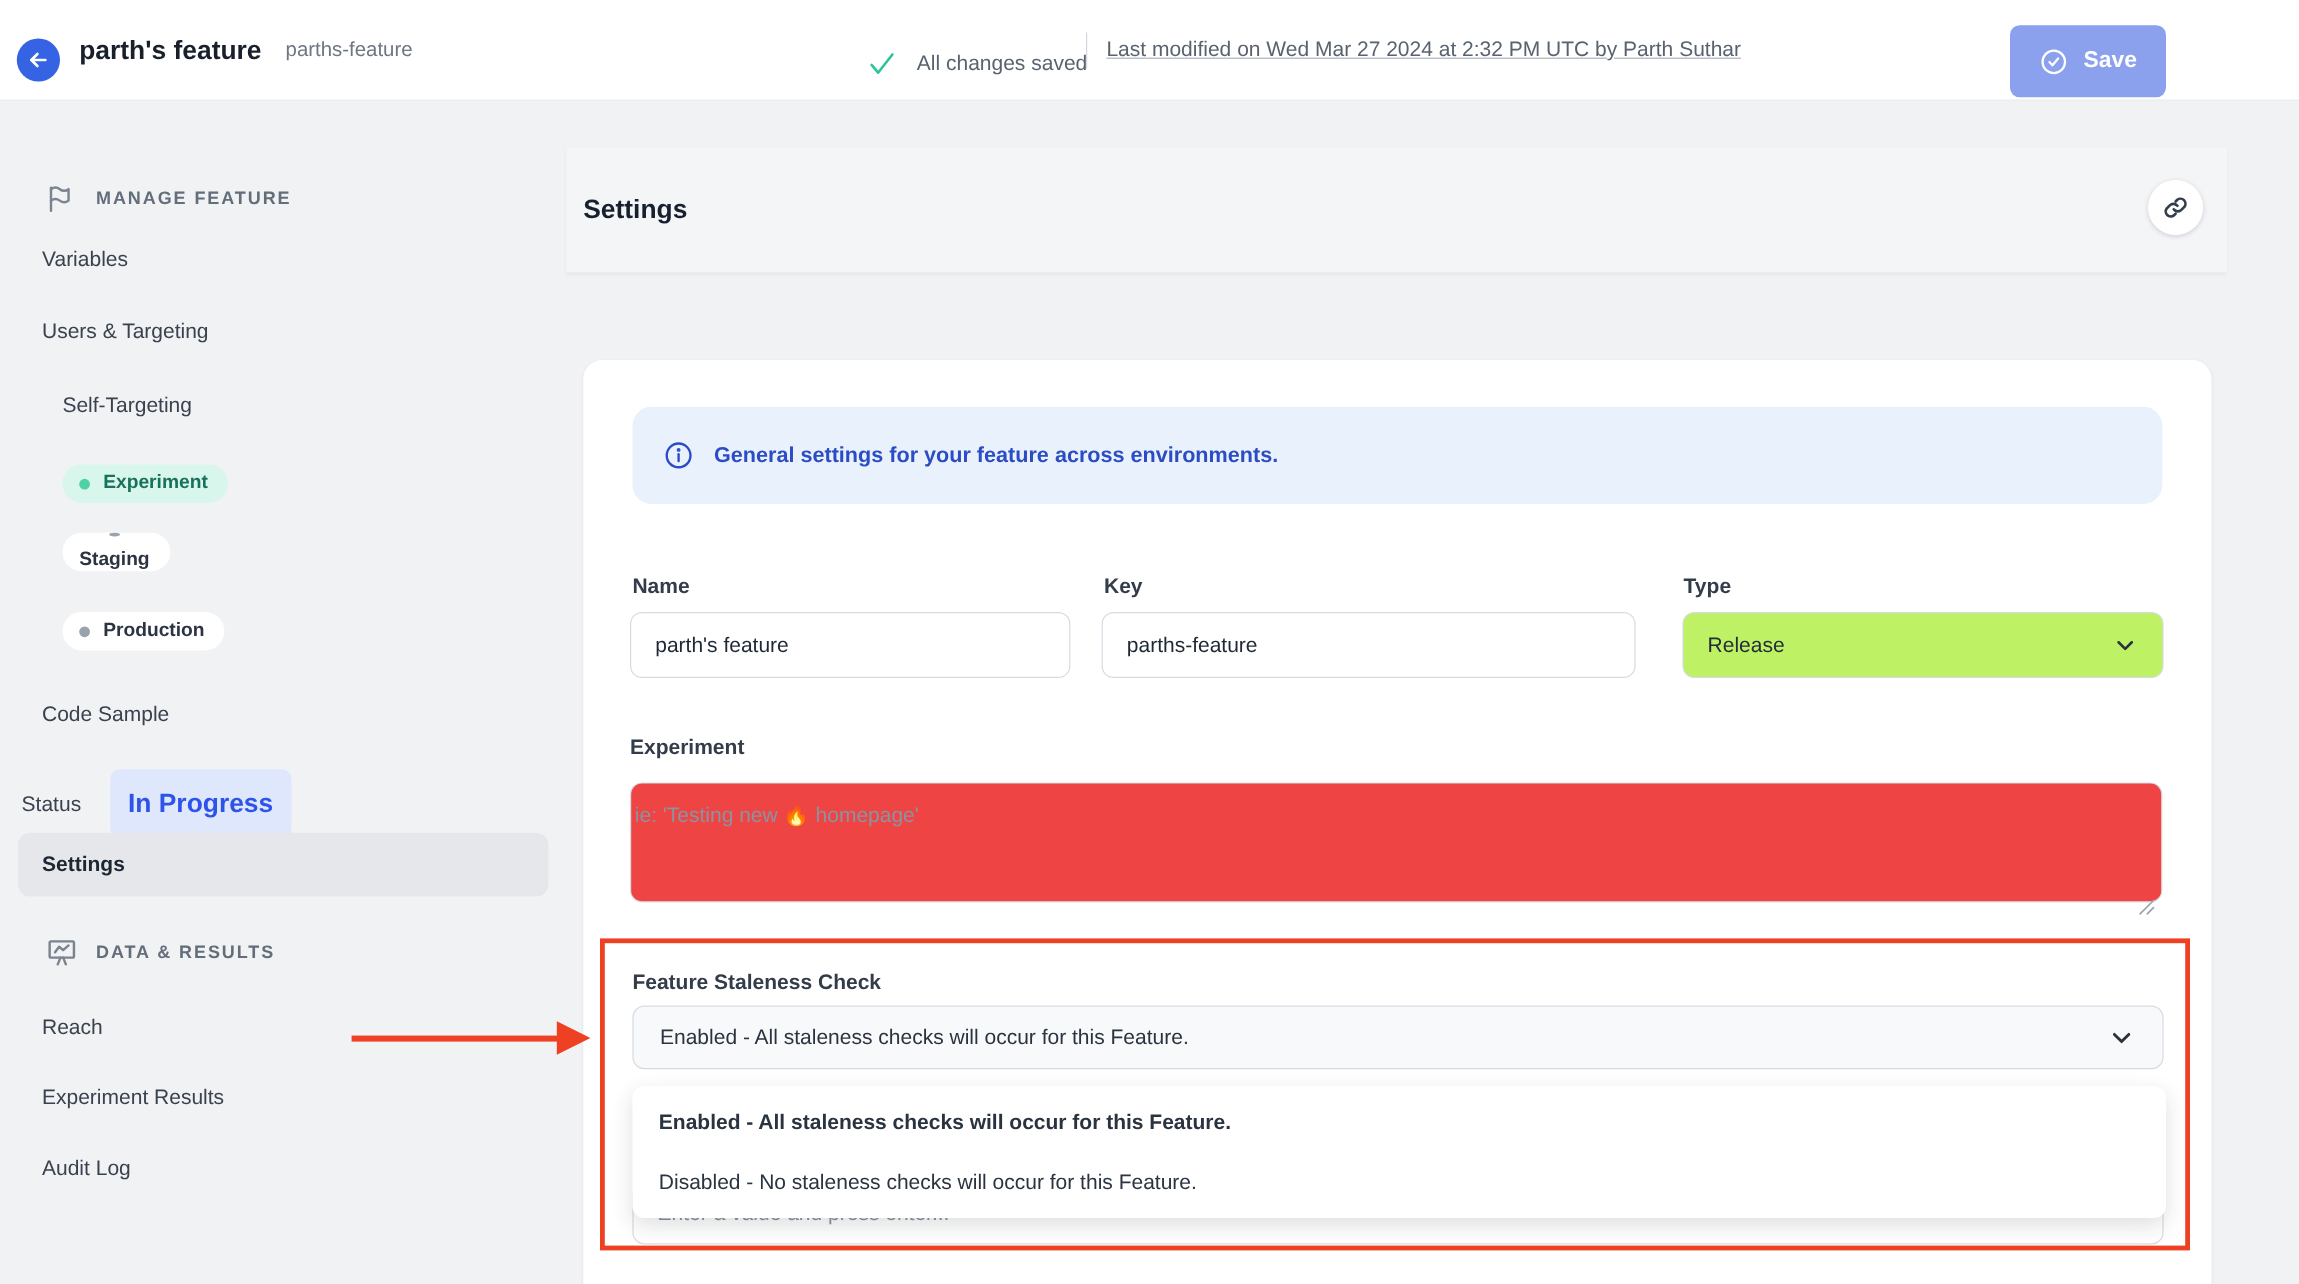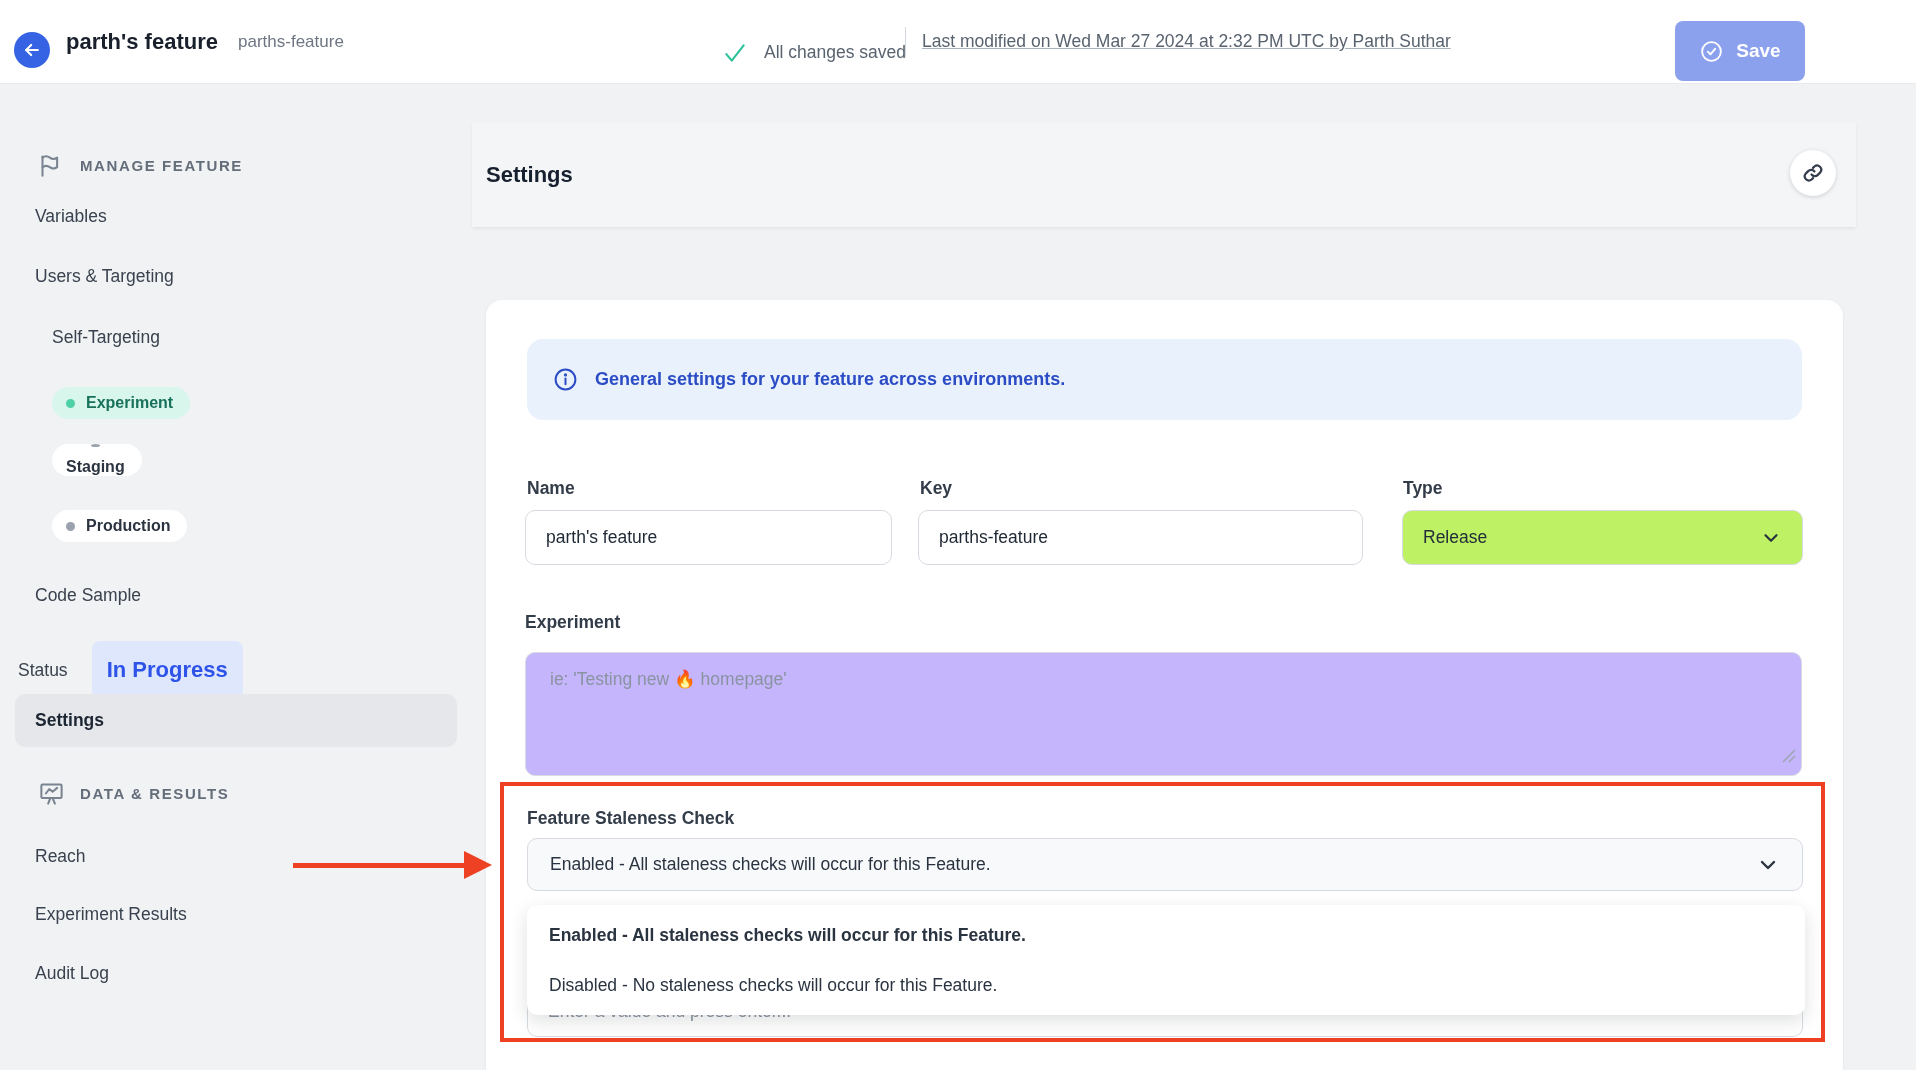--- a/index.html
+++ b/index.html
@@ -34,21 +34,21 @@
 
   .main-card{position:absolute;left:486px;top:300px;width:1357px;height:770px;background:#ffffff;border-radius:16px 16px 0 0;box-shadow:0 1px 3px rgba(25,32,43,0.08);}
 
   .info-banner{position:absolute;left:527px;top:339px;width:1275px;height:81px;background:#e9f1fc;border-radius:16px;display:flex;align-items:center;gap:17px;padding-left:26px;box-sizing:border-box;}
   .info-banner-text{font-size:18px;font-weight:bold;color:#2b4cc4;}
 
   .field-label{position:absolute;font-size:17.5px;font-weight:bold;color:#333c49;}
   .text-input{position:absolute;height:55px;border:1px solid #d7dbe1;border-radius:10px;background:#ffffff;box-sizing:border-box;font-family:"Liberation Sans",sans-serif;font-size:17.5px;color:#1f2835;padding:0 20px;outline:none;}
   .select-box{position:absolute;height:55px;border:1px solid #d7dbe1;border-radius:10px;background:#bef264;box-sizing:border-box;display:flex;align-items:center;padding:0 20px;font-size:17.5px;color:#242d3a;cursor:pointer;}
   .select-box .chev{margin-left:auto;}
-  .desc-area{position:absolute;left:525px;top:652px;width:1277px;height:124px;border:1px solid #d7dbe1;border-radius:10px;background:#c4b5fd;box-sizing:border-box;font-family:"Liberation Sans",sans-serif;font-size:17.5px;color:#1f2835;padding:16px 24px;resize:none;outline:none;}
+  .desc-area{position:absolute;left:525px;top:652px;width:1277px;height:100px;border:1px solid #d7dbe1;border-radius:10px;background:#ef4444;box-sizing:border-box;font-family:"Liberation Sans",sans-serif;font-size:17.5px;color:#1f2835;padding:16px 3px;resize:none;outline:none;}
   .desc-area::placeholder,.text-input::placeholder{color:#8a93a0;opacity:1;}
   .resize-grip{position:absolute;left:1782px;top:749px;pointer-events:none;}
 
   .staleness-select{position:absolute;left:527px;top:838px;width:1276px;height:53px;background:#f8f9fb;border:1px solid #d7dbe1;border-radius:10px;box-sizing:border-box;display:flex;align-items:center;padding:0 22px;font-size:17.5px;color:#2a3340;cursor:pointer;z-index:4;}
   .tags-input{position:absolute;left:527px;top:985px;width:1276px;height:52px;z-index:3;}
   .dropdown-panel{position:absolute;left:527px;top:905px;width:1278px;height:110px;background:#ffffff;border-radius:10px;box-shadow:0 6px 18px rgba(25,32,43,0.14);z-index:5;display:flex;flex-direction:column;justify-content:center;}
   .dropdown-option{height:50px;display:flex;align-items:center;padding:0 22px;font-size:17.5px;color:#2a3340;cursor:pointer;}
   .dropdown-option.selected{font-weight:bold;}
 
   

